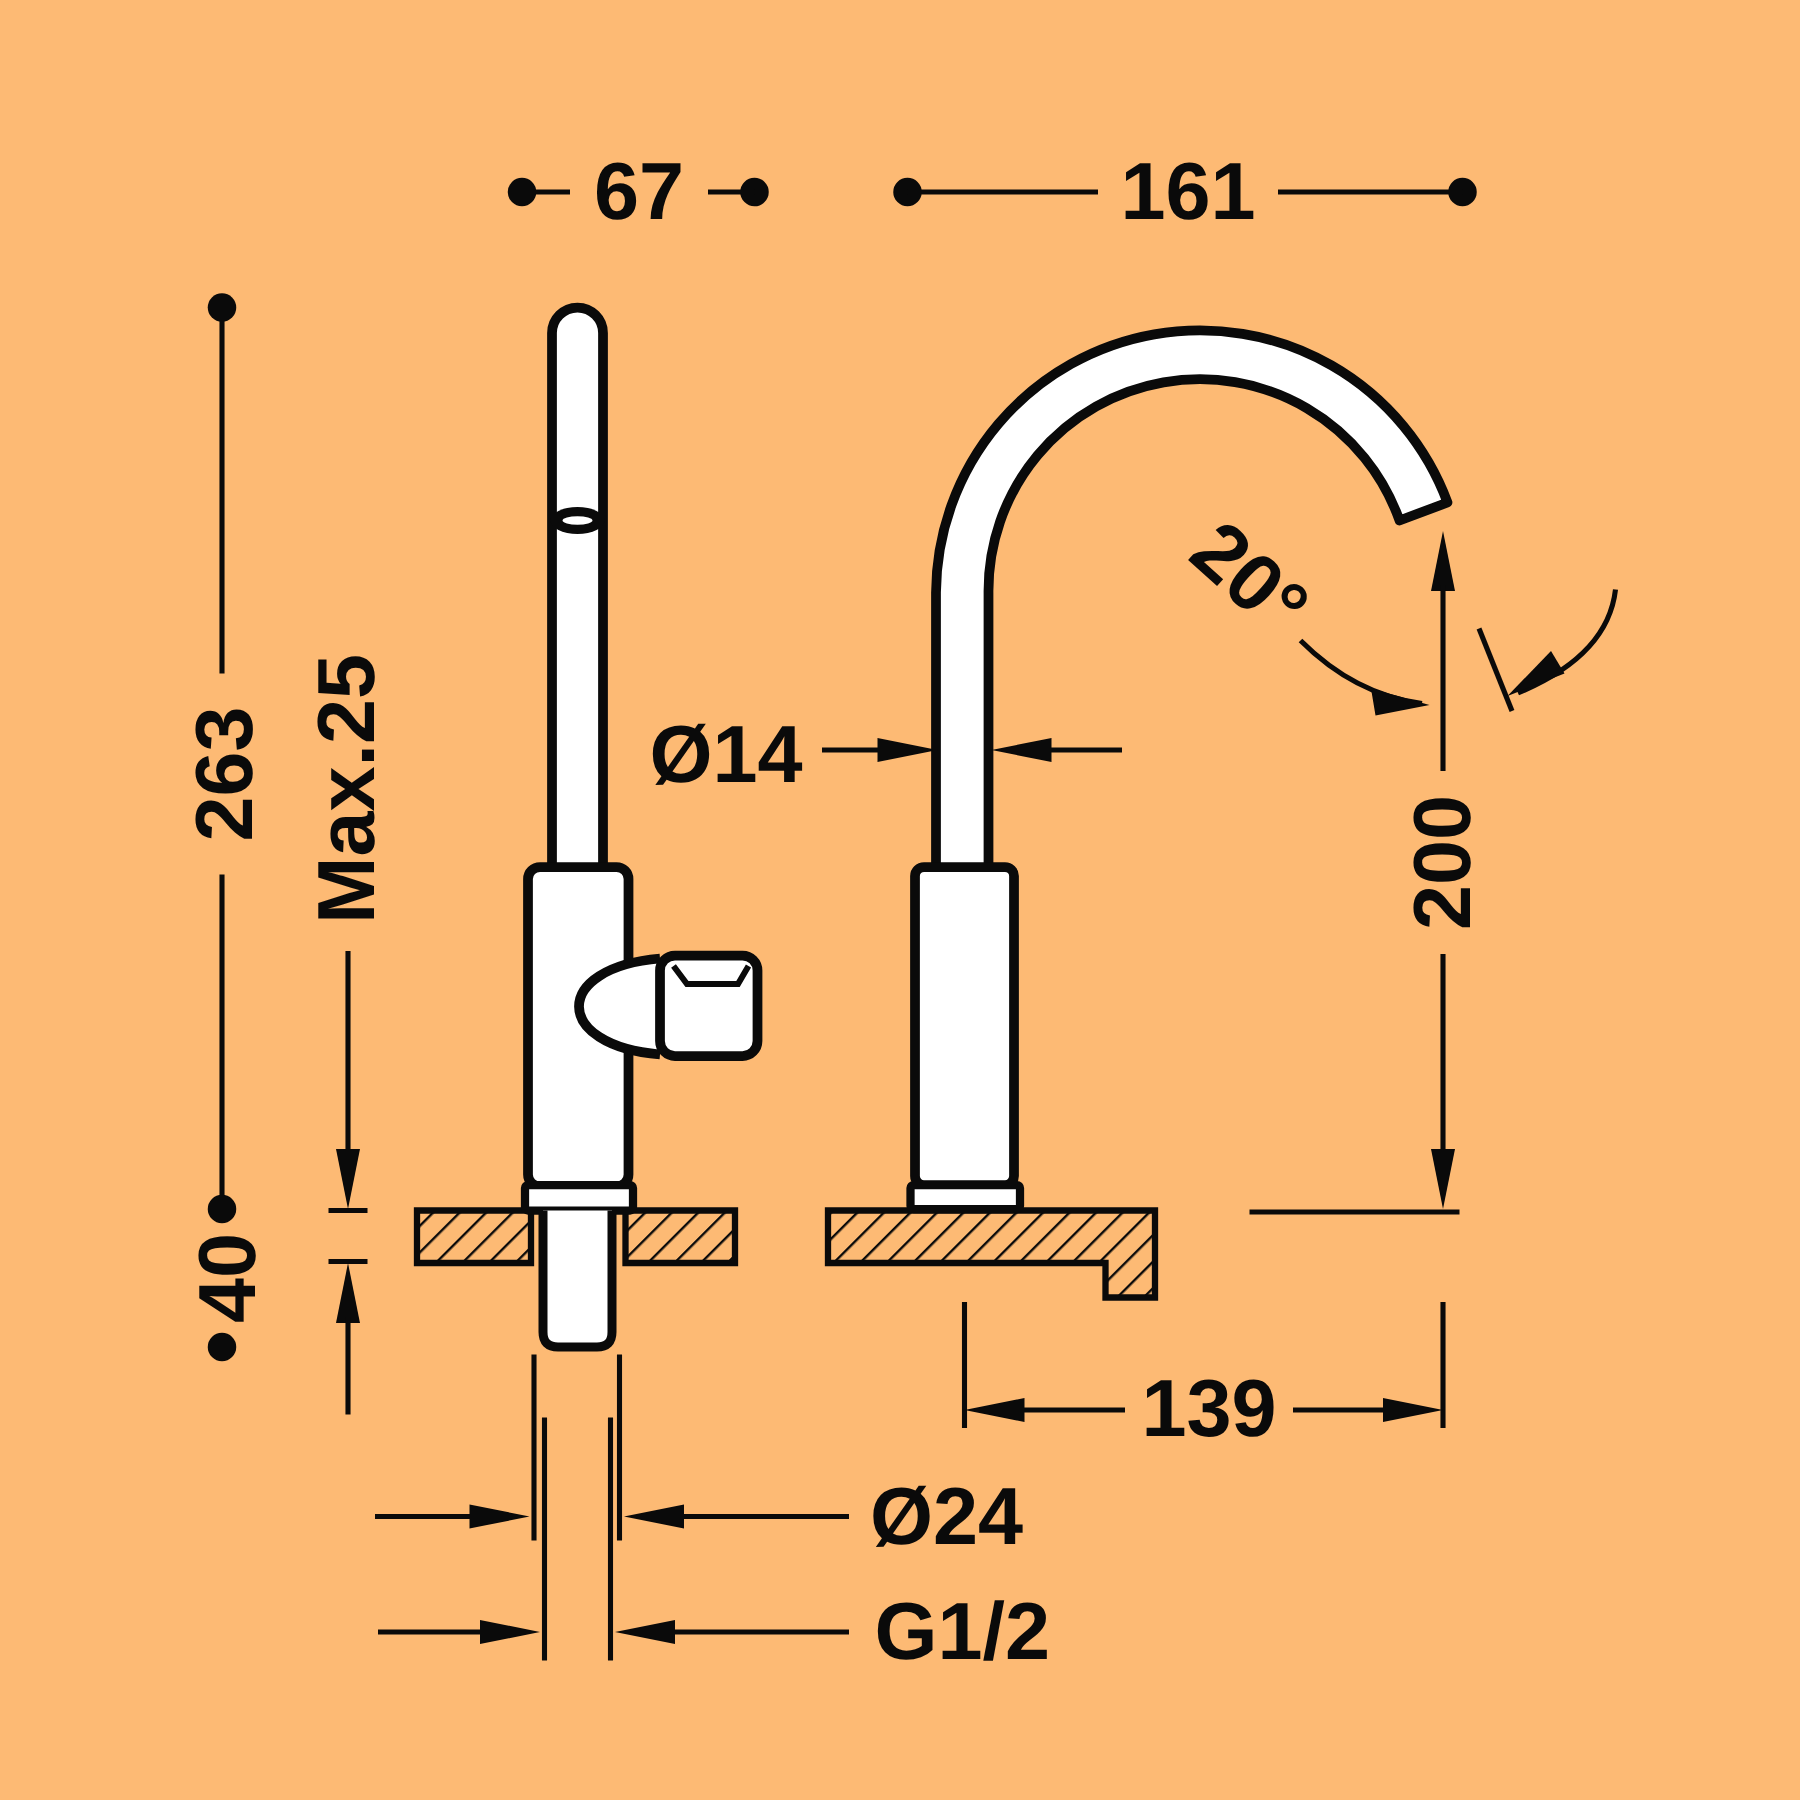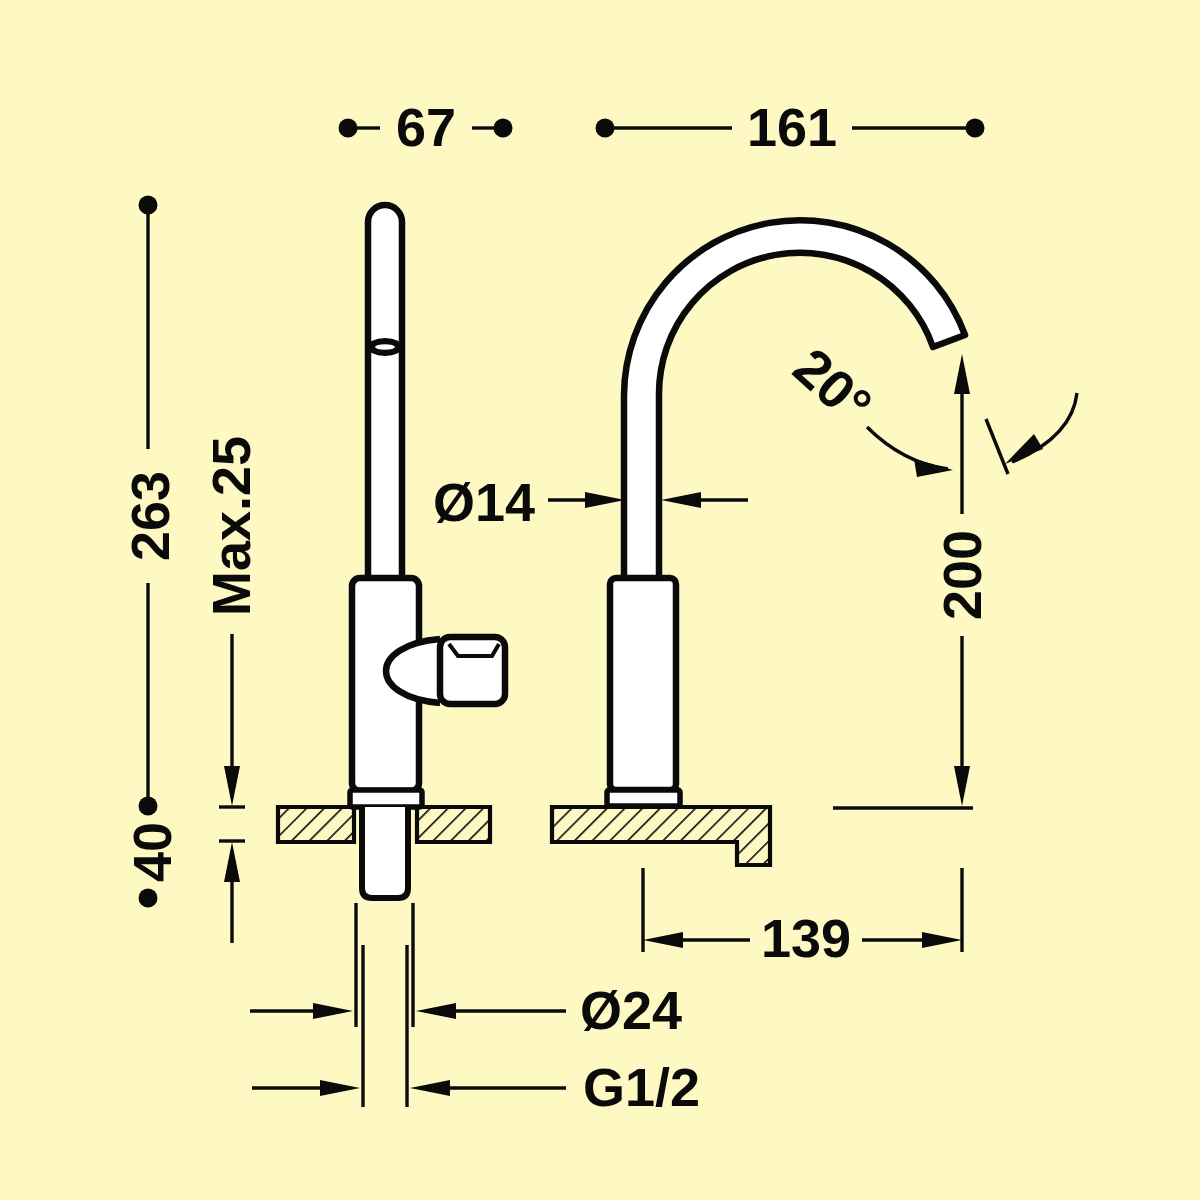--- a/index.html
+++ b/index.html
@@ -1,19 +1,19 @@
 <!DOCTYPE html>
 <html><head>
 <meta charset="utf-8">
 <style>
   html, body { margin: 0; padding: 0; background: #ffffff; }
   .page {
     position: relative;
     width: 1200px; height: 1200px;
-    background: #fef9c3;
+    background: #fdba74;
     overflow: hidden;
   }
   svg { position: absolute; inset: 0; }
   .dim-label {
     font-family: "Liberation Sans", "DejaVu Sans", sans-serif;
     font-weight: 700;
     font-size: 54px;
     fill: #0a0a0a;
   }
   .outline  { fill: #ffffff; stroke: #0a0a0a; stroke-width: 6.5; stroke-linejoin: round; }

